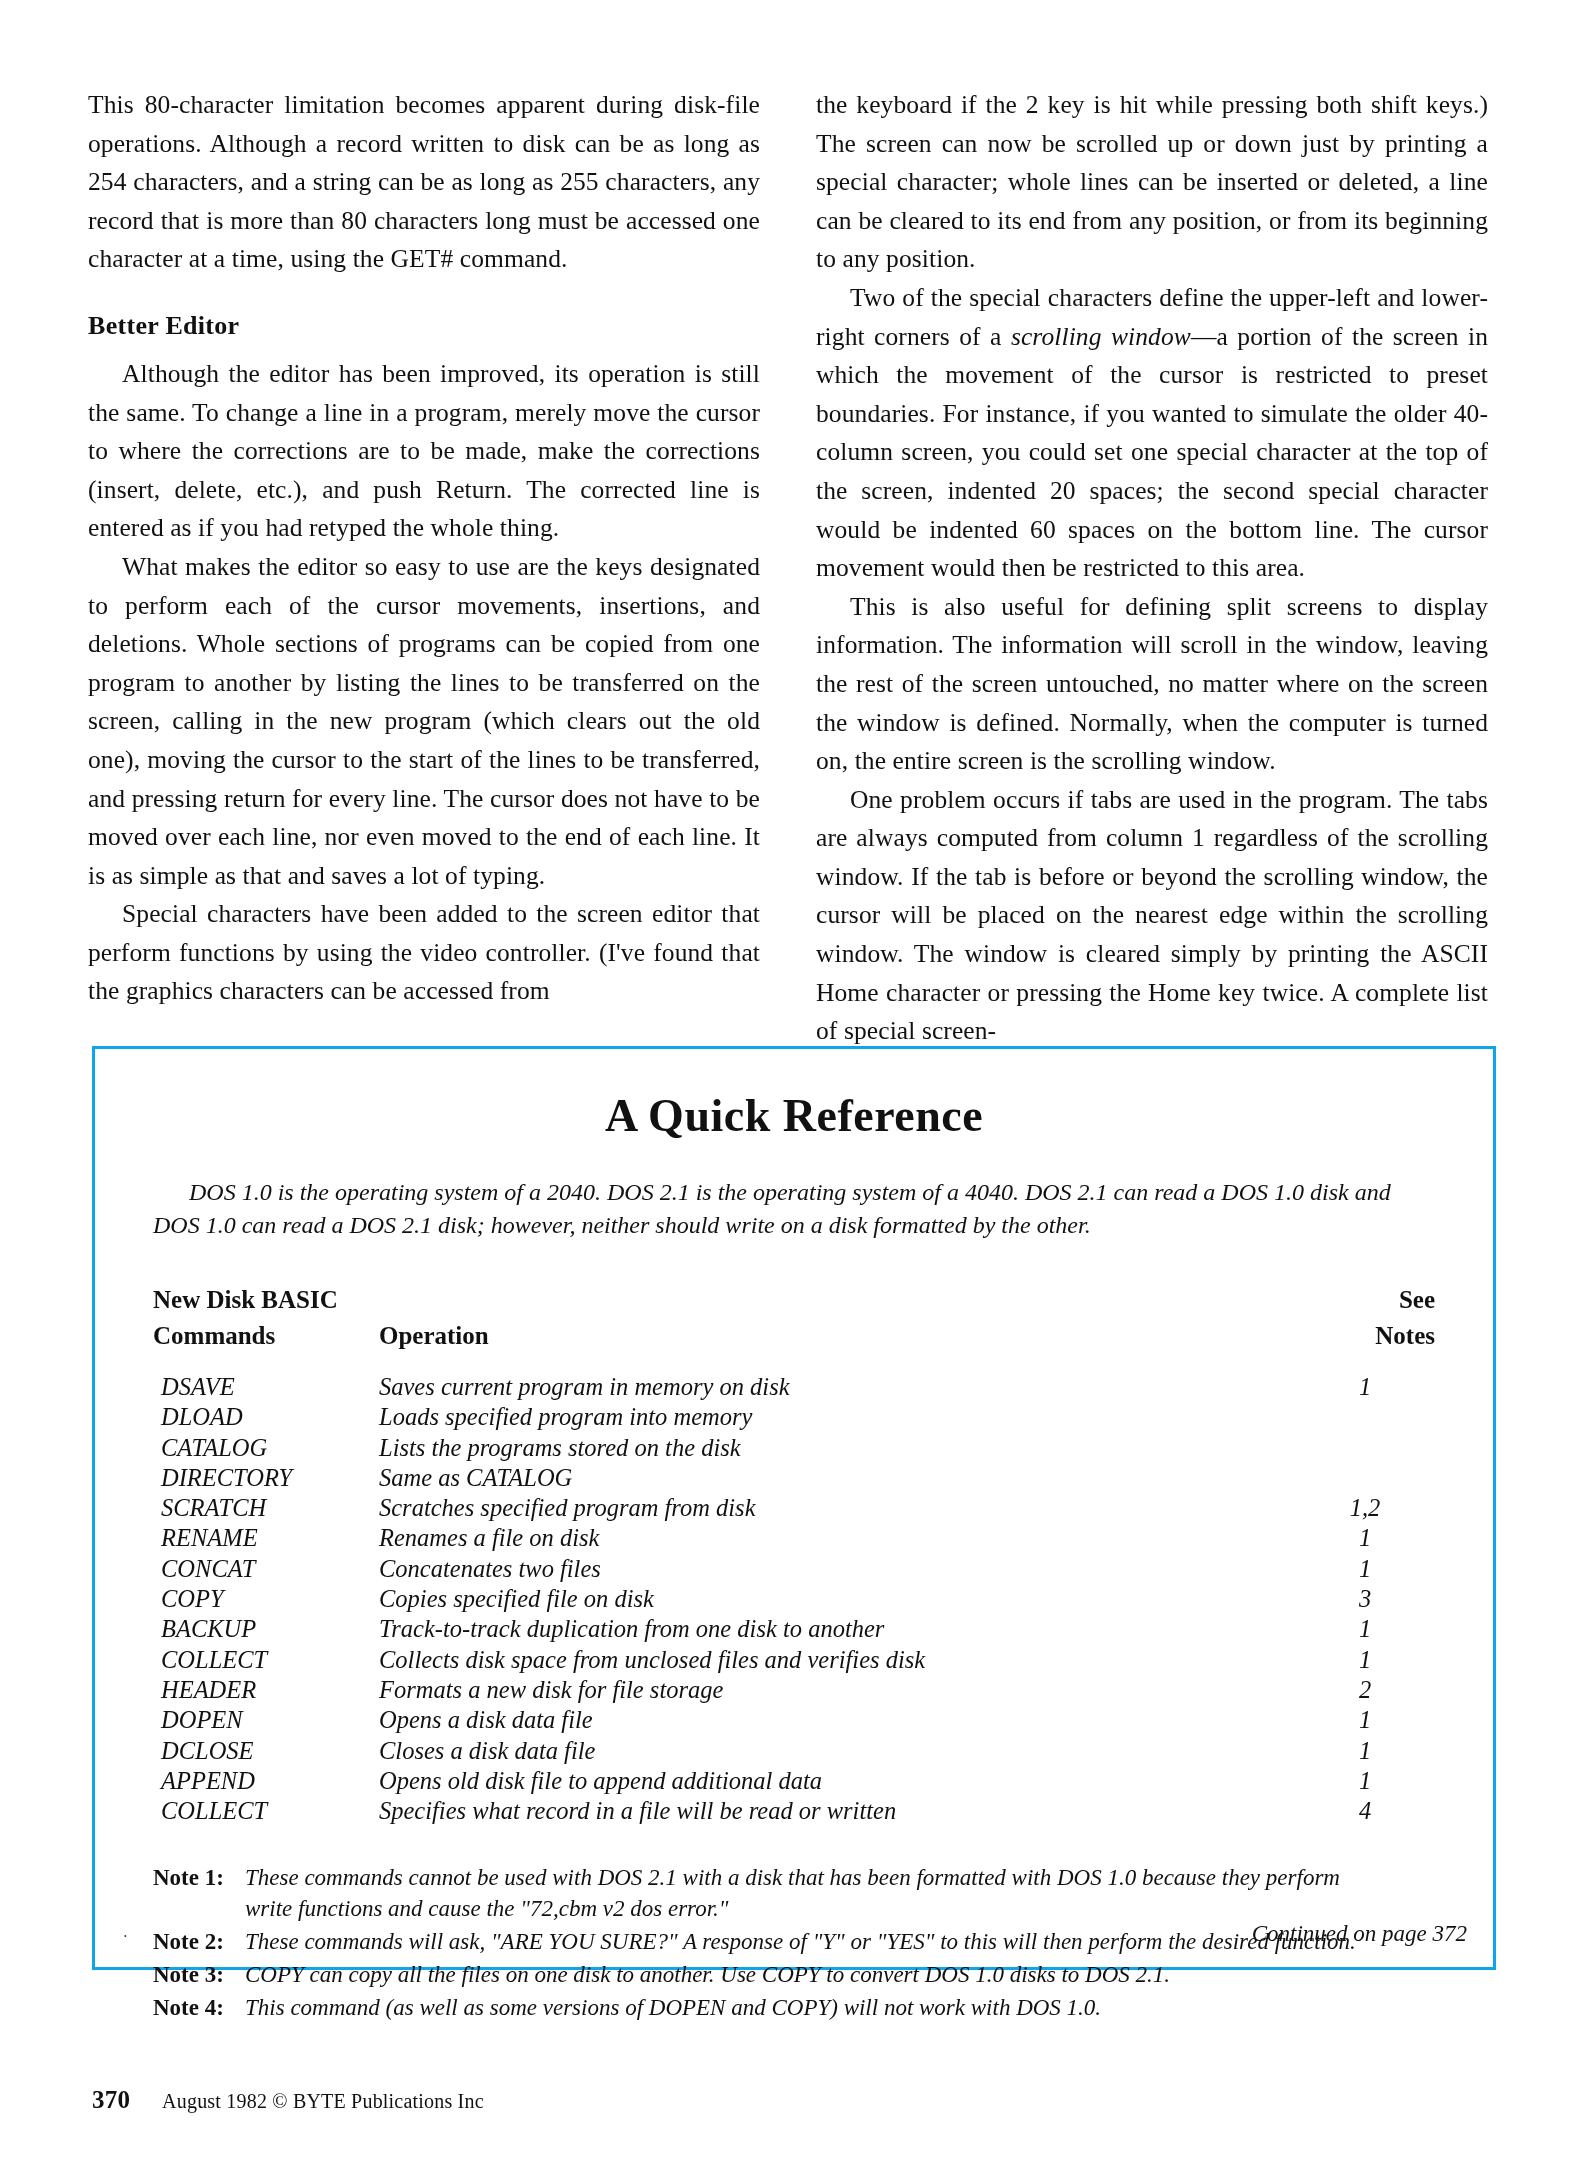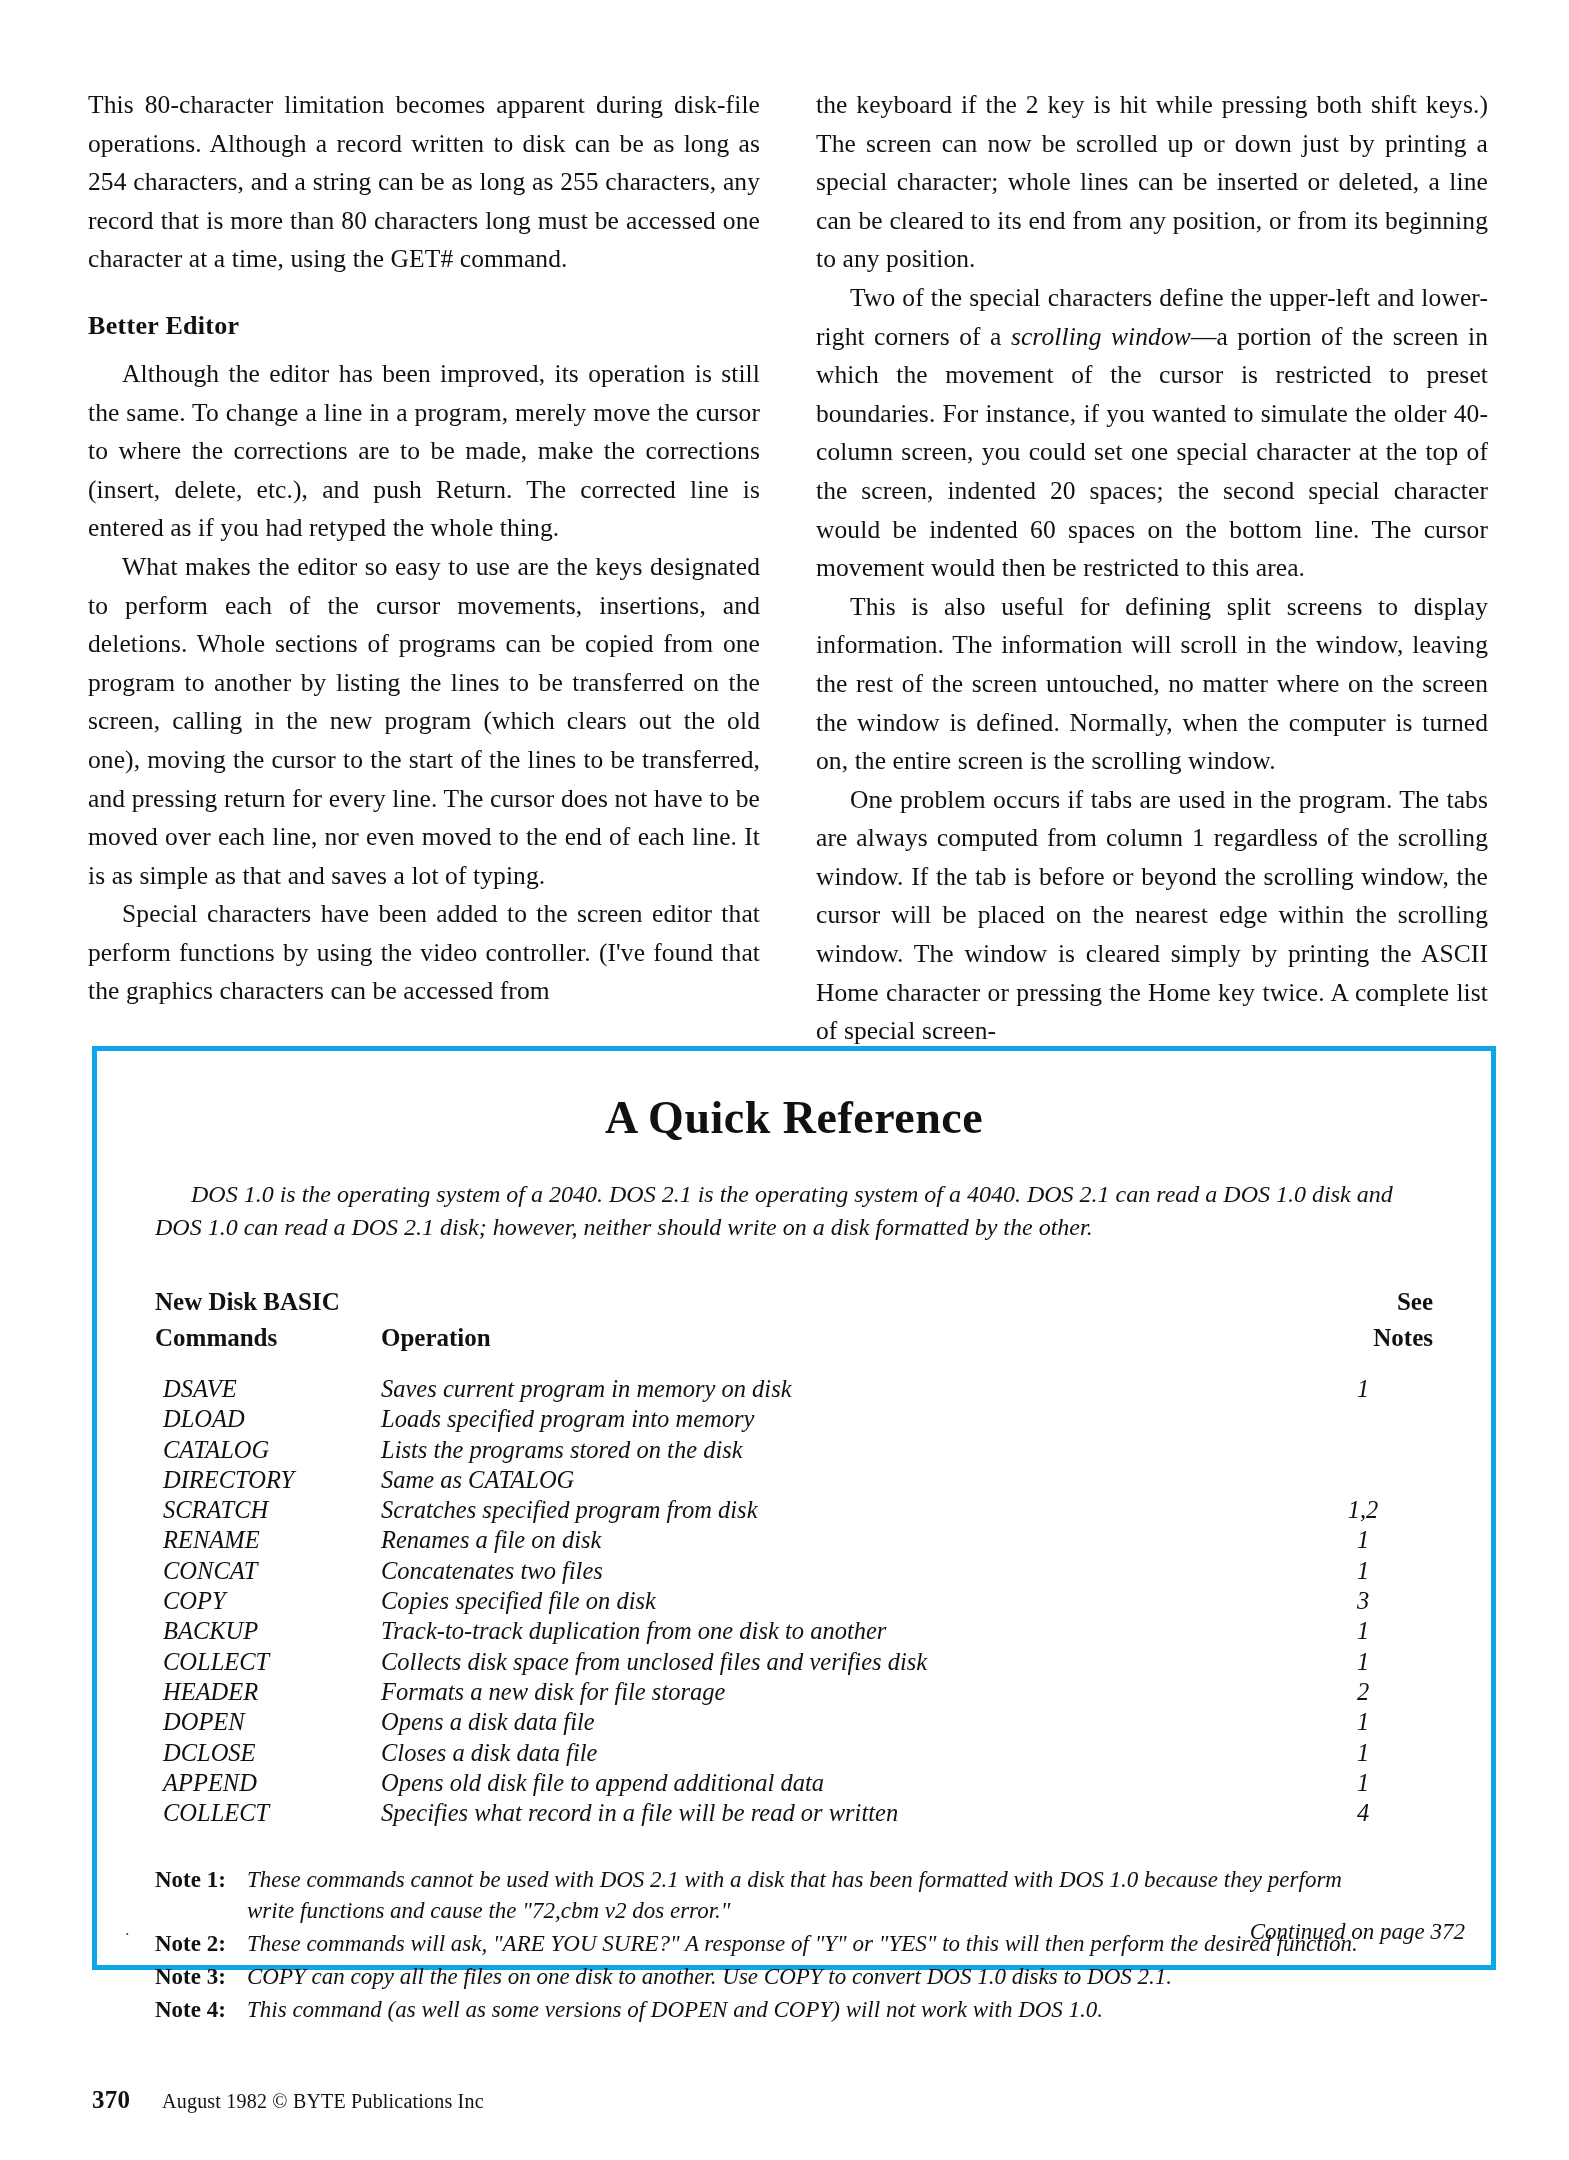--- a/index.html
+++ b/index.html
@@ -62,21 +62,21 @@
 
   em.ital { font-style: italic; }
 
   
   .qr-box {
     position: absolute;
     left: 92px;
     top: 1046px;
     width: 1404px;
     height: 924px;
-    border: 5px solid #0ea5e9;
+    border: 3px solid #0ea5e9;
     box-sizing: border-box;
     background: #ffffff;
   }
   .qr-inner {
     position: absolute;
     left: 0; top: 0;
     width: 100%;
     height: 100%;
     padding: 0;
     box-sizing: border-box;

